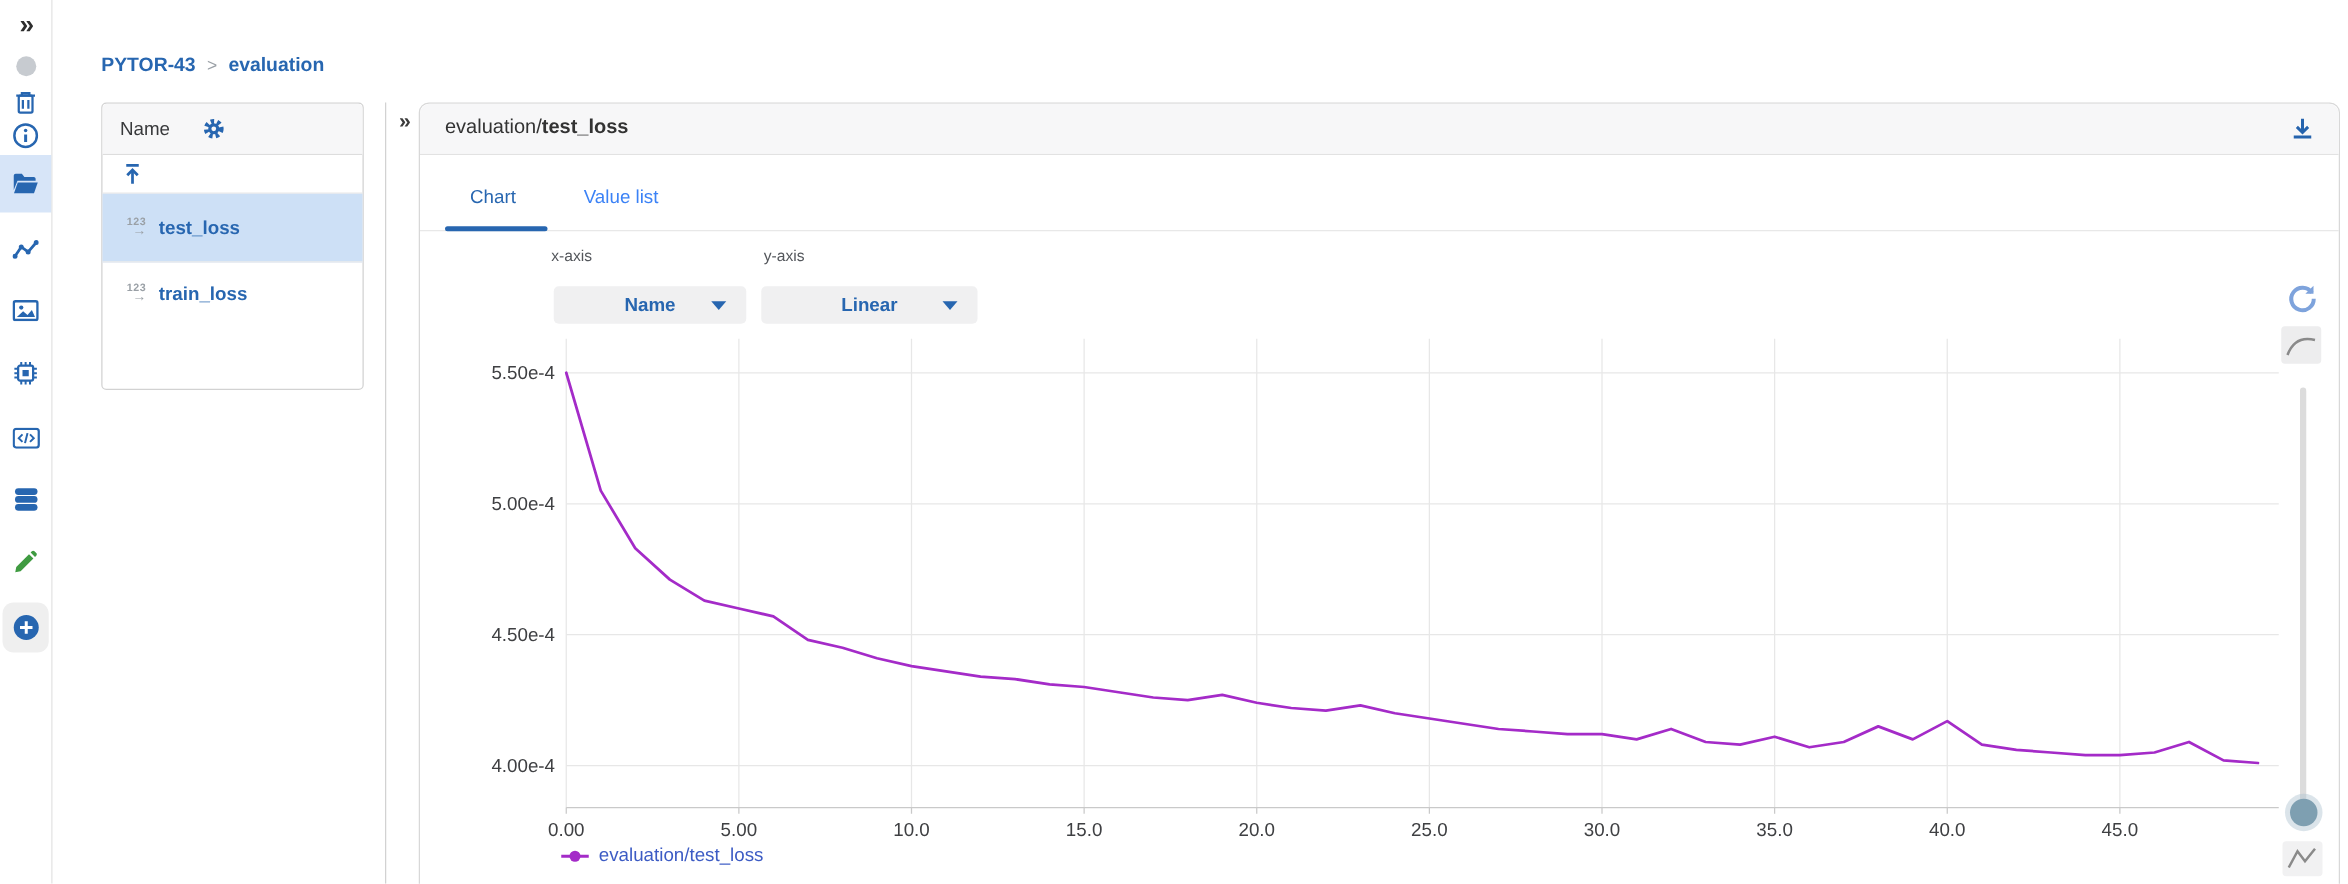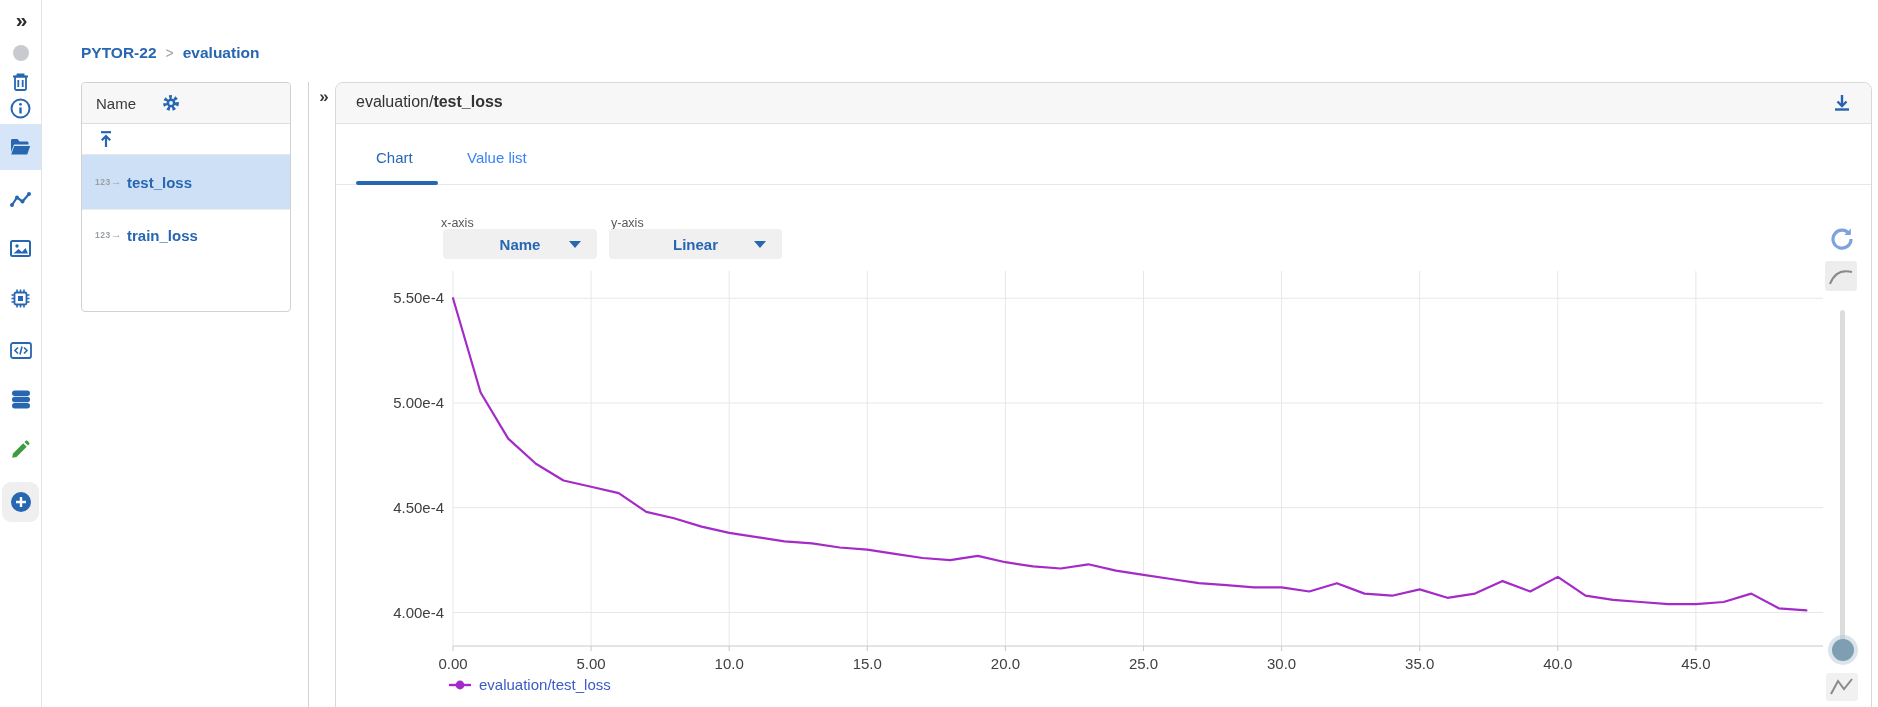--- a/index.html
+++ b/index.html
@@ -21,21 +21,21 @@
 
   
   #attr-panel{left:81px;top:82px;width:210px;height:230px;border:1px solid #d2d2d2;border-radius:4px;background:#fff;box-sizing:border-box;}
   .ap-header{height:40px;background:#f7f7f8;border-bottom:1px solid #ddd;display:flex;align-items:center;padding-left:14px;border-radius:4px 4px 0 0;}
   .ap-header-label{font-size:15px;color:#38393b;margin-right:26px;}
   .ap-upnav{height:30px;border-bottom:1px solid #e8e8e8;display:flex;align-items:center;padding-left:15px;cursor:pointer;}
   .ap-row{height:55px;border-bottom:1px solid #ececec;display:flex;align-items:center;padding-left:13px;cursor:pointer;box-sizing:border-box;}
   .ap-row:last-child{border-bottom:none;height:50px;}
   .ap-row.sel{background:#cde0f6;}
   .ap-label{font-size:15px;font-weight:700;color:#2766b0;margin-left:10px;}
-  .num-icon{display:flex;flex-direction:row;align-items:center;line-height:1;color:#9aa0a6;width:22px;}
+  .num-icon{display:flex;flex-direction:column;align-items:flex-end;line-height:1;color:#9aa0a6;width:22px;}
   .num-icon .n{font-size:8.5px;font-weight:700;letter-spacing:.5px;}
   .num-icon .a{font-size:11px;margin-top:-1px;}
 
   
   #v-divider{left:308px;top:82px;width:1px;height:625px;background:#d2d2d2;}
   #collapse2{left:312px;top:86px;width:22px;height:22px;display:flex;align-items:center;justify-content:center;cursor:pointer;}
   #collapse2 span{font-size:17px;font-weight:700;color:#3c3c3c;letter-spacing:-2px;}
 
   
   #card{left:335px;top:82px;width:1537px;height:640px;border:1px solid #d8d8d8;border-radius:8px 8px 0 0;background:#fff;box-sizing:border-box;}
@@ -43,21 +43,21 @@
   .card-title{position:absolute;left:20px;top:10px;font-size:16px;color:#333;}
   .card-title b{font-weight:700;}
   #dl-btn{position:absolute;right:16px;top:9px;width:24px;height:24px;cursor:pointer;}
 
   .tab{position:absolute;top:66px;font-size:15px;font-weight:400;cursor:pointer;}
   .tab-active{color:#2766b0;}
   .tab-idle{color:#3b82f6;}
   #tab-underline{position:absolute;left:20px;top:98px;width:82px;height:4px;background:#2766b0;border-radius:2px;z-index:2;}
   #tabs-divider{position:absolute;left:0;top:101px;width:100%;height:1px;background:#e8e8e8;}
 
-  .axis-cap{position:absolute;top:133px;font-size:12.5px;color:#54575c;}
+  .axis-cap{position:absolute;top:115px;font-size:12.5px;color:#54575c;}
   .dd{position:absolute;top:146px;height:30px;background:#f0f0f1;border-radius:4px;display:flex;align-items:center;justify-content:center;cursor:pointer;}
   .dd-label{font-size:15px;font-weight:700;color:#2766b0;}
   .dd-arrow{position:absolute;right:16px;top:12px;width:0;height:0;border-left:6px solid transparent;border-right:6px solid transparent;border-top:7px solid #2766b0;}
 
   
   #chart-svg{position:absolute;left:45px;top:180px;}
   .grid{stroke:#e7e7e7;stroke-width:1;}
   .axisline{stroke:#c9c9c9;stroke-width:1;}
   .tickmark{stroke:#c9c9c9;stroke-width:1;}
   .ytick{font-size:15px;fill:#3f4043;text-anchor:end;font-family:"Liberation Sans",sans-serif;}
@@ -156,21 +156,21 @@
     </div>
     <div class="tb-item tb-plusbg" style="top:482px">
       <svg width="22" height="22" viewBox="0 0 22 22">
           <circle cx="11" cy="11" r="10" fill="#2766b0"></circle>
           <path d="M11 6v10M6 11h10" stroke="#fff" stroke-width="2.4"></path>
         </svg>
     </div>
   </nav>
 
   <div class="abs" style="left:81px;top:44px;">
-    <a class="crumb">PYTOR-22</a><span class="crumb-sep">&gt;</span><a class="crumb">evaluation</a>
+    <a class="crumb">PYTOR-43</a><span class="crumb-sep">&gt;</span><a class="crumb">evaluation</a>
   </div>
 
   <div id="attr-panel" class="abs">
     <div class="ap-header">
       <span class="ap-header-label">Name</span>
       <svg width="18" height="18" viewBox="0 0 18 18" style="cursor:pointer">
         <circle cx="9" cy="9" r="5.6" fill="none" stroke="#2766b0" stroke-width="4.6" stroke-dasharray="2.5 2.3"></circle>
           <circle cx="9" cy="9" r="4.4" fill="#2766b0"></circle>
           <circle cx="9" cy="9" r="1.9" fill="#f7f7f8"></circle>
       </svg>

